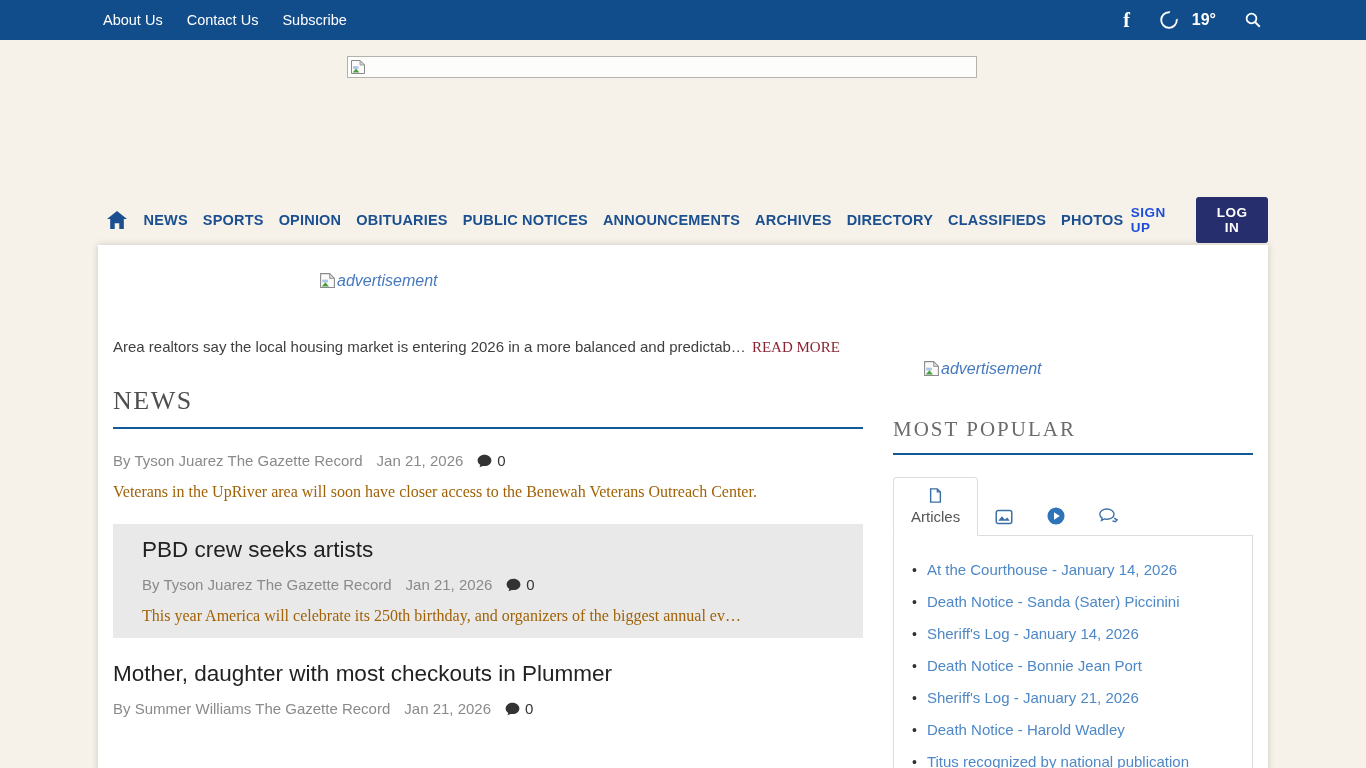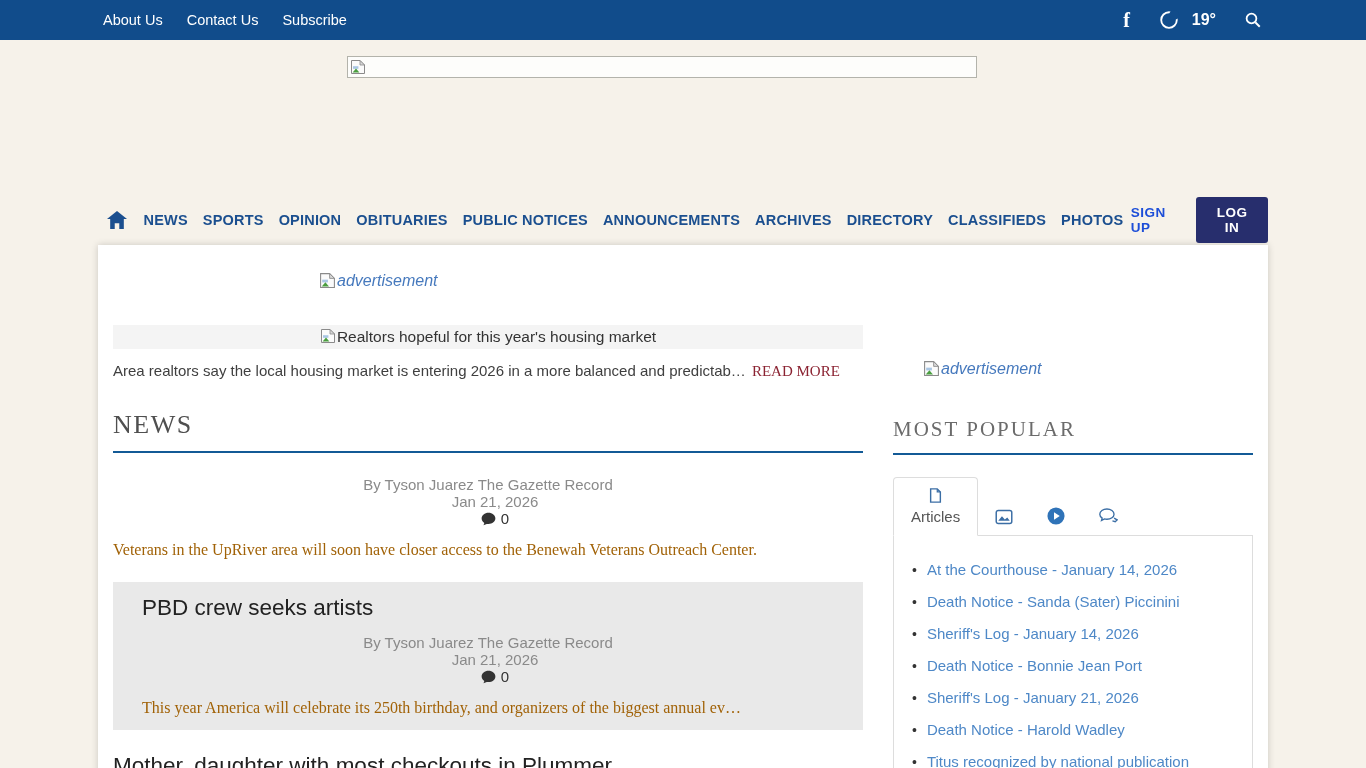--- a/index.html
+++ b/index.html
@@ -54,21 +54,21 @@
 
   
   .section-head { margin-top:30px; font-family:"Liberation Serif", serif;
     font-size:26px; color:#4f4f4f; letter-spacing:1.5px; font-weight:normal; }
   .blue-rule { height:2px; background:#135a96; margin-top:11px; }
 
   
   .article { margin-top:23px; }
   .article.highlight { background:#e9e9e9; padding:13px 29px; margin-left:0; }
   .art-title { font-size:22.5px; color:#222; font-weight:normal; cursor:pointer; }
-  .art-meta { margin-top:13px; font-size:15px; color:#8a8a8a; display:flex; align-items:center;flex-direction:column; }
+  .art-meta { margin-top:13px; font-size:15px; color:#8a8a8a; display:flex; align-items:center; }
   .art-date { margin-left:14px; }
   .art-comments { margin-left:14px; display:flex; align-items:center; gap:5px;
     color:#333; cursor:pointer; }
   .art-teaser { margin-top:14px; font-size:16px; color:#a16207;font-family:Liberation Serif, serif; }
 
   
   .ad-side { width:300px; margin:35px auto 0 auto; }
   .side-head { margin-top:36px; font-family:"Liberation Serif", serif; font-size:21px;
     color:#6b6b6b; letter-spacing:2px; font-weight:normal; }
   .tabs { margin-top:22px; display:flex; align-items:flex-end; border-bottom:1px solid #ddd; }
@@ -164,33 +164,20 @@
         </svg>
       </span>
       <span class="alt-blue">advertisement</span>
     </span>
   </div>
 
   <div class="columns">
 
     <div class="col-left">
 
-      <div class="feat-strip">
-        <span class="broken-img">
-          <span>
-            <svg width="16" height="16" viewBox="0 0 16 16">
-              <path d="M1.5 1.5 H10 L14.5 6 V14.5 H1.5 Z" fill="#fbfbfb" stroke="#8a8a8a" stroke-width="1"></path>
-              <path d="M10 1.5 L10 6 L14.5 6 Z" fill="#d9d9d9" stroke="#8a8a8a" stroke-width="0.8"></path>
-              <rect x="3" y="7.2" width="5.4" height="2.6" fill="#a9c6e4"></rect>
-              <path d="M2.6 13.6 L6 9.6 L9.4 13.6 Z" fill="#4a9e3f"></path>
-            </svg>
-          </span>
-          <span class="alt-dark">Realtors hopeful for this year's housing market</span>
-        </span>
-      </div>
       <div class="feat-teaser"><span>Area realtors say the local housing market is entering 2026 in a more balanced and predictab…</span><span class="read-more">READ MORE</span></div>
 
       <h2 class="section-head">NEWS</h2>
       <div class="blue-rule"></div>
 
       <div class="article">
         <div class="art-meta">
           <span>By Tyson Juarez The Gazette Record</span>
           <span class="art-date">Jan 21, 2026</span>
           <span class="art-comments">

